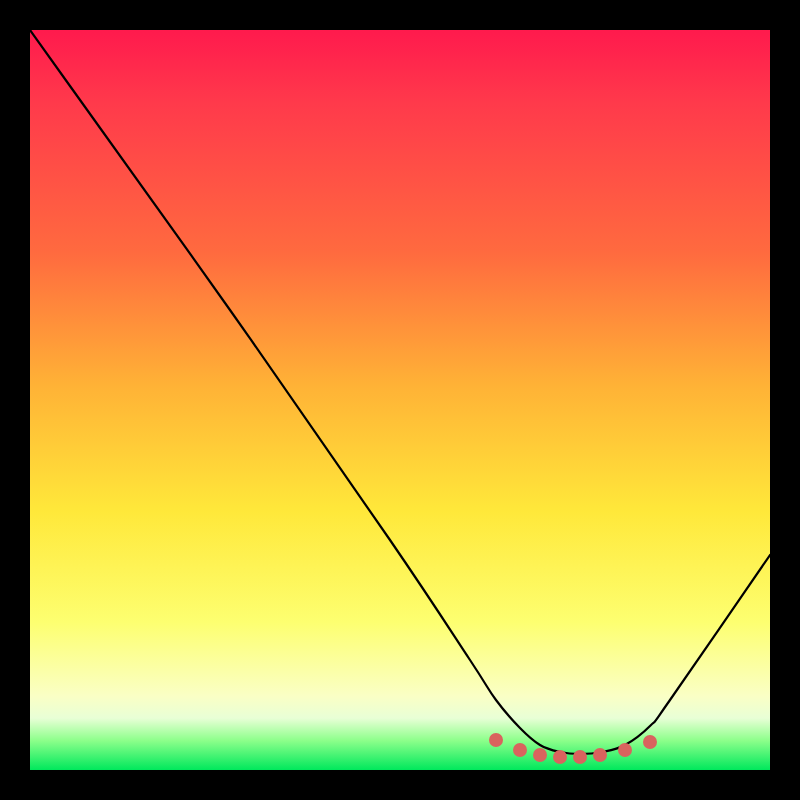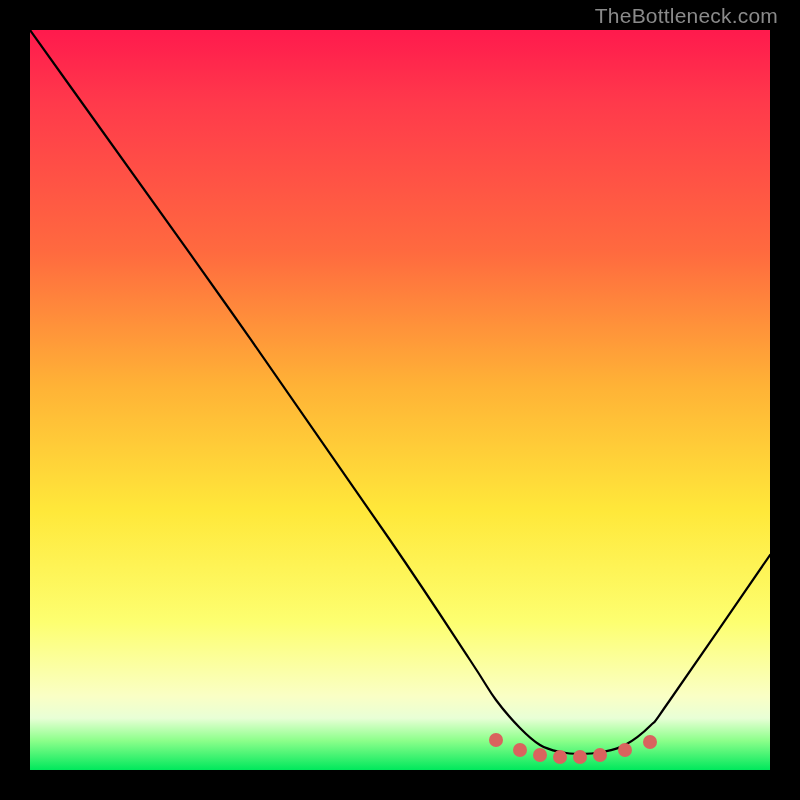--- a/index.html
+++ b/index.html
@@ -52,21 +52,20 @@
     color: #8a8a8a;
     font-size: 21px;
     font-weight: 500;
     letter-spacing: 0.2px;
   }
 </style>
 </head>
 <body>
 
 <div class="frame">
-  <div class="watermark">TheBottleneck.com</div>
   <div class="plot">
     <svg viewBox="0 0 740 740" preserveAspectRatio="none">
       <path d="M 0 0 C 7.199999999999999 10.08, 4 5.600000000000001, 40 56 C 76 106.4, 142.4 198.28, 200 280 C 257.6 361.72, 316.8 447, 360 510 C 403.2 573, 420.92 601.2, 440 630 C 459.08 658.8, 457 657.76, 466 670 C 475 682.24, 482.08 689.9, 490 698 C 497.92 706.1, 502.8 710.68, 510 715 C 517.2 719.32, 522.8 720.38, 530 722 C 537.2 723.62, 542.44 724, 550 724 C 557.56 724, 563.9 723.62, 572 722 C 580.1 720.38, 586.36 719.68, 595 715 C 603.64 710.32, 611.9 704.1, 620 696 C 628.1 687.9, 618.4 700.78, 640 670 C 661.6 639.22, 722 551.1, 740 525" id="curve-path" fill="none" stroke="#000" stroke-width="2.2" stroke-linecap="round" stroke-linejoin="round"></path>
       <g id="markers-group">
           <circle cx="466" cy="710" r="7" fill="#d9635e"></circle>
           <circle cx="490" cy="720" r="7" fill="#d9635e"></circle>
           <circle cx="510" cy="725" r="7" fill="#d9635e"></circle>
           <circle cx="530" cy="727" r="7" fill="#d9635e"></circle>
           <circle cx="550" cy="727" r="7" fill="#d9635e"></circle>
           <circle cx="570" cy="725" r="7" fill="#d9635e"></circle>

